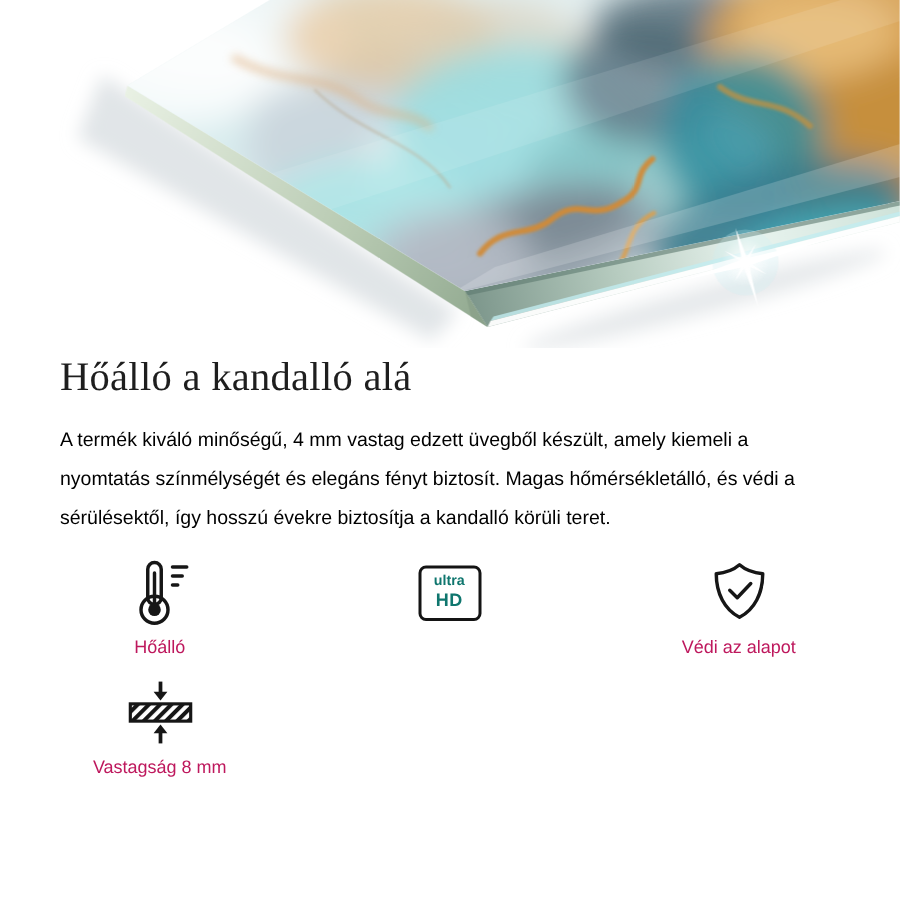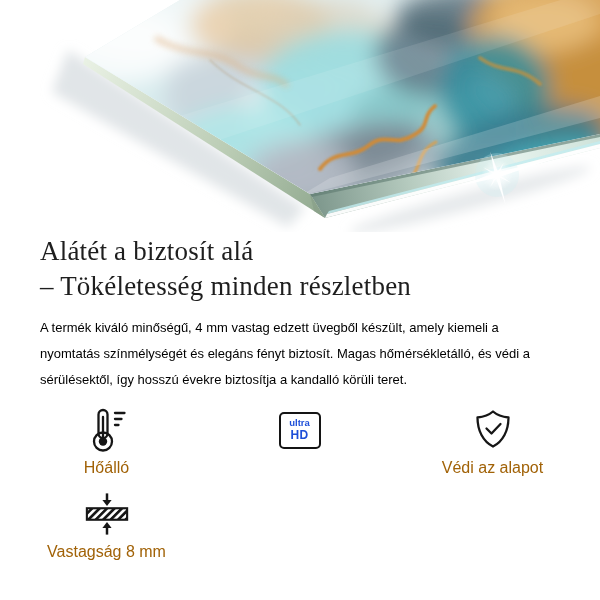--- a/index.html
+++ b/index.html
@@ -29,27 +29,27 @@
   }
 
   .features {
     margin:14px 0 0 10px;
     display:grid;
     grid-template-columns:repeat(3,193px);
     row-gap:14px;
   }
   .feature { display:flex; flex-direction:column; align-items:center; }
   .icon-wrap { height:46px; width:64px; display:flex; align-items:center; justify-content:center; }
-  .feature-label { margin-top:6px; font-size:16px; color:#a16207; white-space:nowrap; }
+  .feature-label { margin-top:6px; font-size:12px; color:#be185d; white-space:nowrap; }
 
   .hd-box {
     width:38px; height:33px;
     border:2.5px solid #141414; border-radius:5px;
     display:flex; flex-direction:column; align-items:center; justify-content:center;
-    color:#1d4ed8; background:#fff;
+    color:#0f766e; background:#fff;
   }
   .hd-top   { font-size:9.5px; font-weight:700; line-height:10px; }
   .hd-bottom{ font-size:12px;  font-weight:800; line-height:14px; letter-spacing:0.3px; }
 
   .ico { stroke:#161616; fill:none; stroke-width:2.3; }
 </style>
 </head>
 <body>
 
 <div class="page">
@@ -146,22 +146,21 @@
         <polygon points="-42,0 0,-2.6 58,0 0,2.6" transform="rotate(-16)"></polygon>
         <polygon points="-24,0 0,-2 32,0 0,2" transform="rotate(74)" opacity="0.95"></polygon>
         <polygon points="-16,0 0,-1.4 16,0 0,1.4" transform="rotate(29)" opacity="0.8"></polygon>
         <polygon points="-14,0 0,-1.4 14,0 0,1.4" transform="rotate(-61)" opacity="0.8"></polygon>
       </g>
       <circle r="3.2" fill="#ffffff"></circle>
     </g>
   </svg>
 
   <h1 class="headline">
-    <span>Alátét a biztosít alá</span>
-    <span>– Tökéletesség minden részletben</span>
+    <span>Hőálló a kandalló alá</span>
   </h1>
 
   <p class="desc">A termék kiváló minőségű, 4 mm vastag edzett üvegből készült, amely kiemeli a nyomtatás színmélységét és elegáns fényt biztosít. Magas hőmérsékletálló, és védi a sérülésektől, így hosszú évekre biztosítja a kandalló körüli teret.</p>
 
   <section class="features">
 
     <div class="feature">
       <span class="icon-wrap">
         <svg width="46" height="46" viewBox="-23 -23 46 46">
           <circle class="ico" cx="-4" cy="11.5" r="9"></circle>

